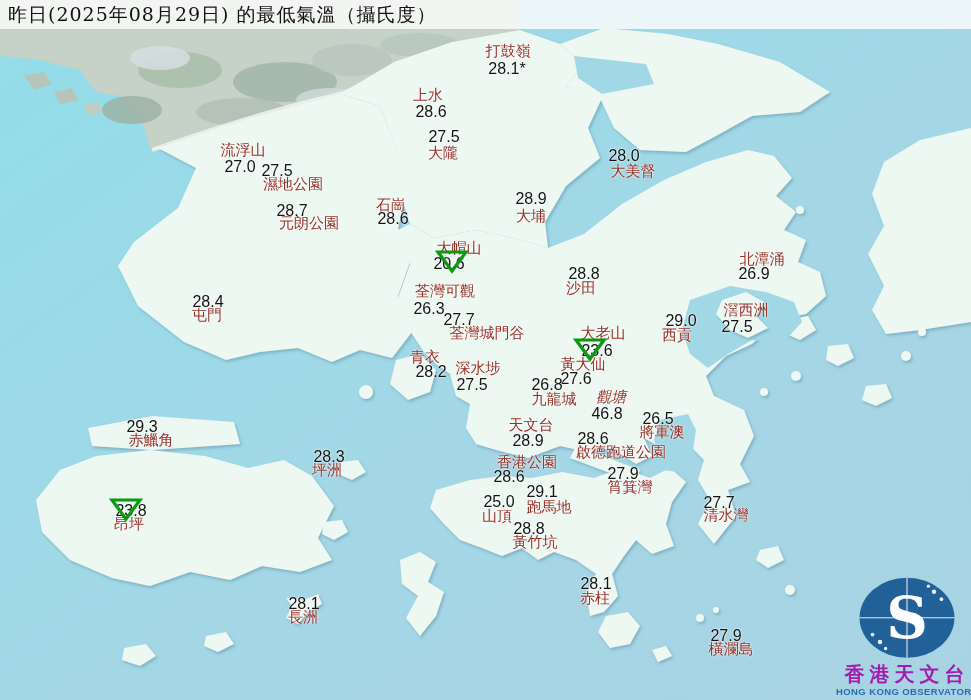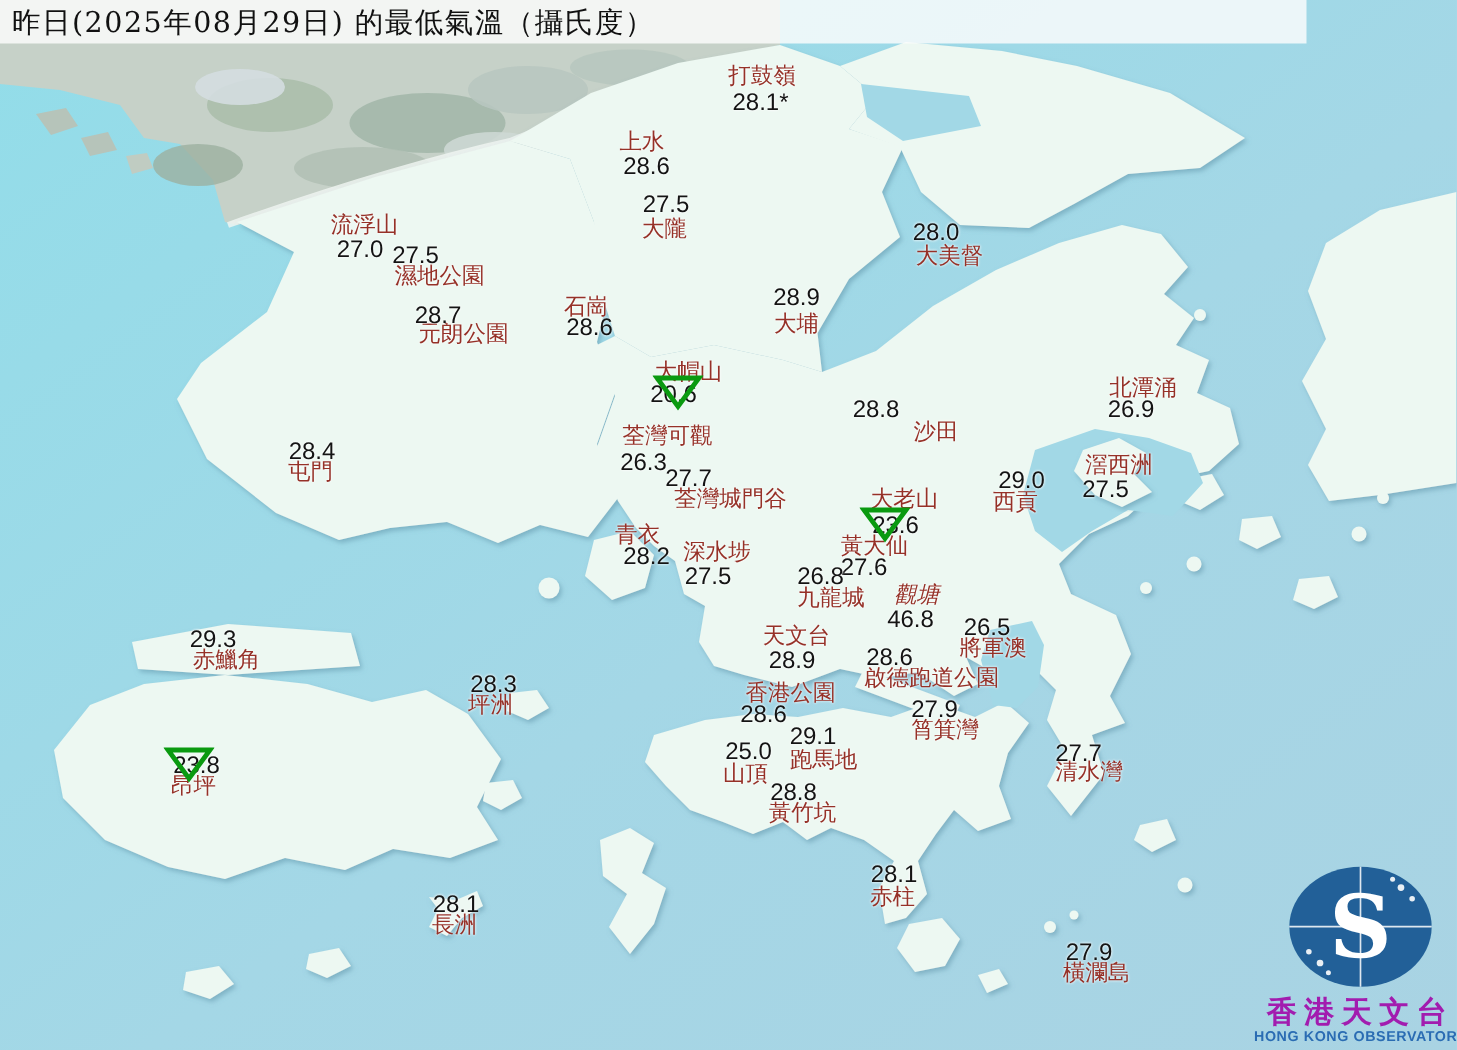--- a/index.html
+++ b/index.html
@@ -4,21 +4,21 @@
 <style>
   html,body{margin:0;padding:0;}
   body{
     width:971px;height:700px;overflow:hidden;position:relative;
     font-family:"DejaVu Serif", serif;
     background:#a6d8e7;
   }
   .stage{position:absolute;inset:0;width:971px;height:700px;}
   svg.map{position:absolute;left:0;top:0;}
   .titlebar{
-    position:absolute;left:0;top:0;width:871px;height:29px;
+    position:absolute;left:0;top:0;width:971px;height:29px;
     background:rgba(252,253,252,.82);
     display:flex;align-items:center;
     z-index:30;
   }
   .titlebar .title{
     margin-left:8px;font-size:19px;color:#111;letter-spacing:1px;
     font-family:"DejaVu Serif", serif;font-weight:500;white-space:nowrap;
   }
   #stations{position:absolute;inset:0;z-index:20;}
   .st-name{
@@ -173,21 +173,21 @@
       <span class="st-value" style="left: 393px; top: 219px;">28.6</span>
       <span class="st-name" style="left: 531px; top: 216px;">大埔</span>
       <span class="st-value" style="left: 531px; top: 199px;">28.9</span>
       <span class="st-name" style="left: 633px; top: 171px;">大美督</span>
       <span class="st-value" style="left: 624px; top: 156px;">28.0</span>
       <span class="st-name" style="left: 459px; top: 248px;">大帽山</span>
       <span class="st-value" style="left: 449px; top: 264px;">20.6</span>
       <svg width="34" height="26" viewBox="0 0 34 26" class="st-marker" style="left: 452px; top: 261px;">
         <polygon points="3,4 31,4 17,23" fill="none" stroke="#0a9a10" stroke-width="3.2" stroke-linejoin="miter"></polygon>
       </svg>
-      <span class="st-name" style="left: 581px; top: 288px; margin-left: 43px;">沙田</span>
+      <span class="st-name" style="left: 581px; top: 288px;">沙田</span>
       <span class="st-value" style="left: 584px; top: 274px;">28.8</span>
       <span class="st-name" style="left: 445px; top: 291px;">荃灣可觀</span>
       <span class="st-value" style="left: 429px; top: 309px;">26.3</span>
       <span class="st-name" style="left: 487px; top: 333px;">荃灣城門谷</span>
       <span class="st-value" style="left: 459px; top: 320px;">27.7</span>
       <span class="st-name" style="left: 207px; top: 315px;">屯門</span>
       <span class="st-value" style="left: 208px; top: 302px;">28.4</span>
       <span class="st-name" style="left: 762px; top: 259px;">北潭涌</span>
       <span class="st-value" style="left: 754px; top: 274px;">26.9</span>
       <span class="st-name" style="left: 677px; top: 335px;">西貢</span>

